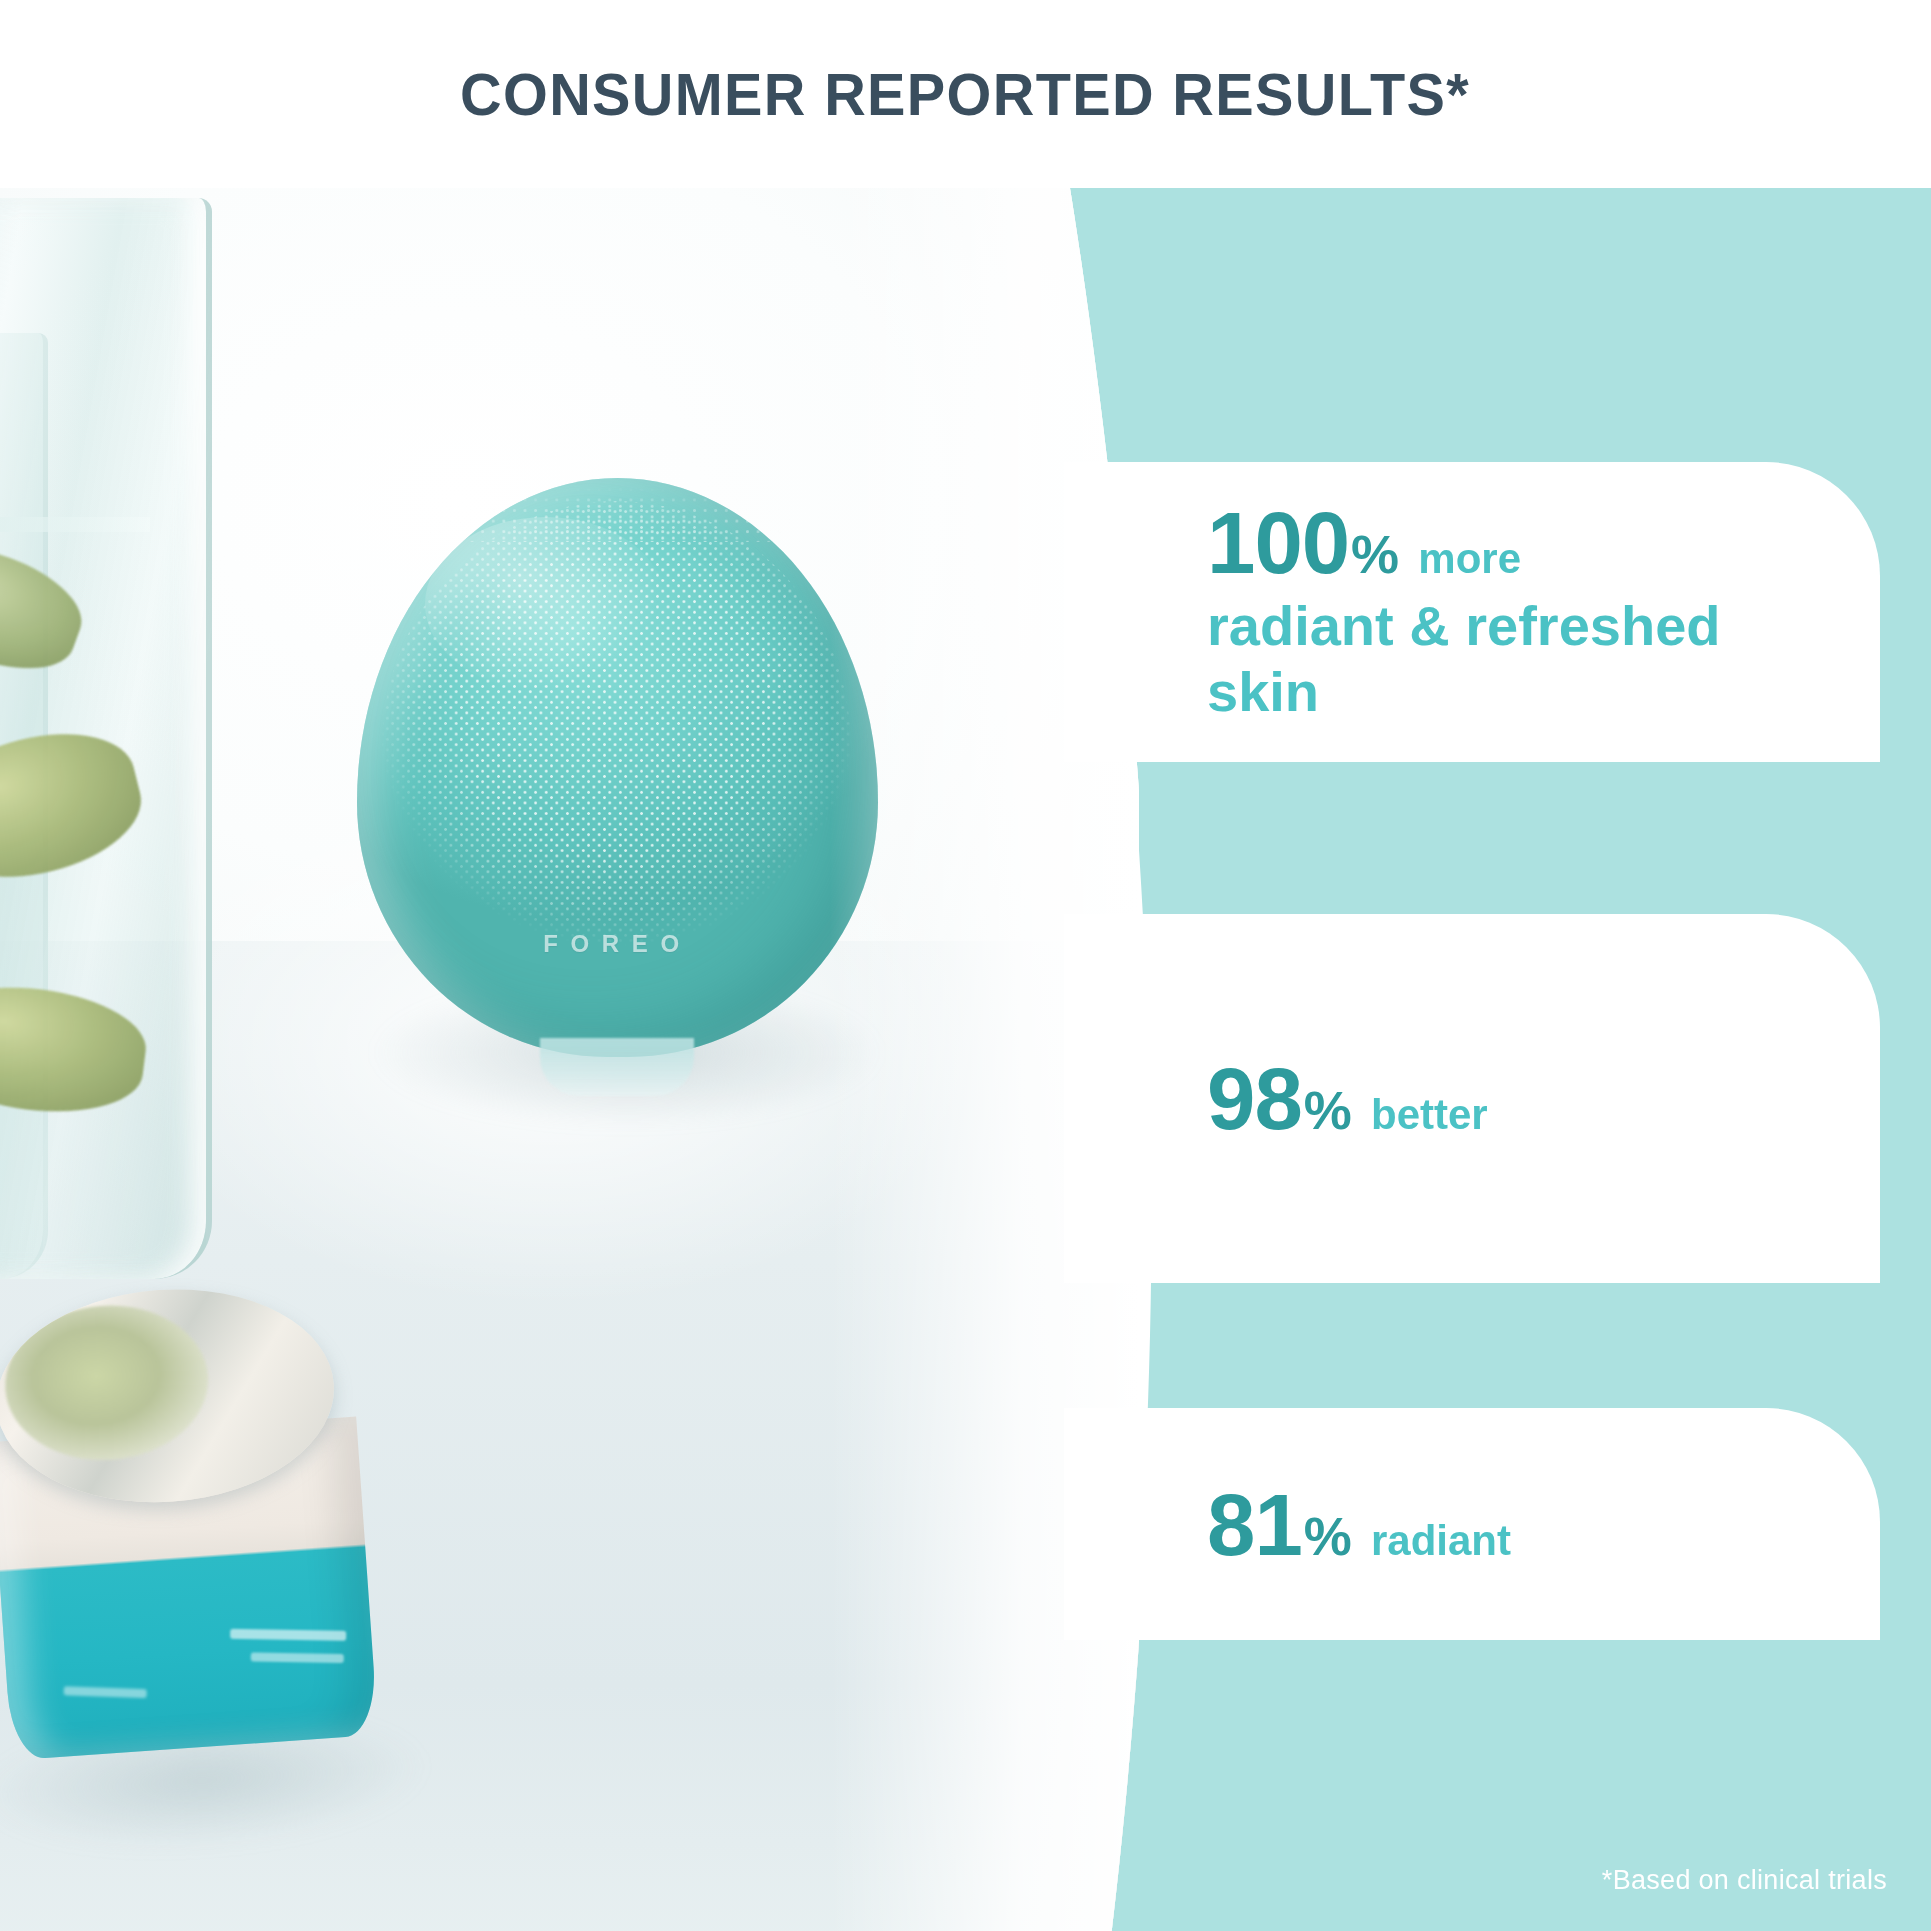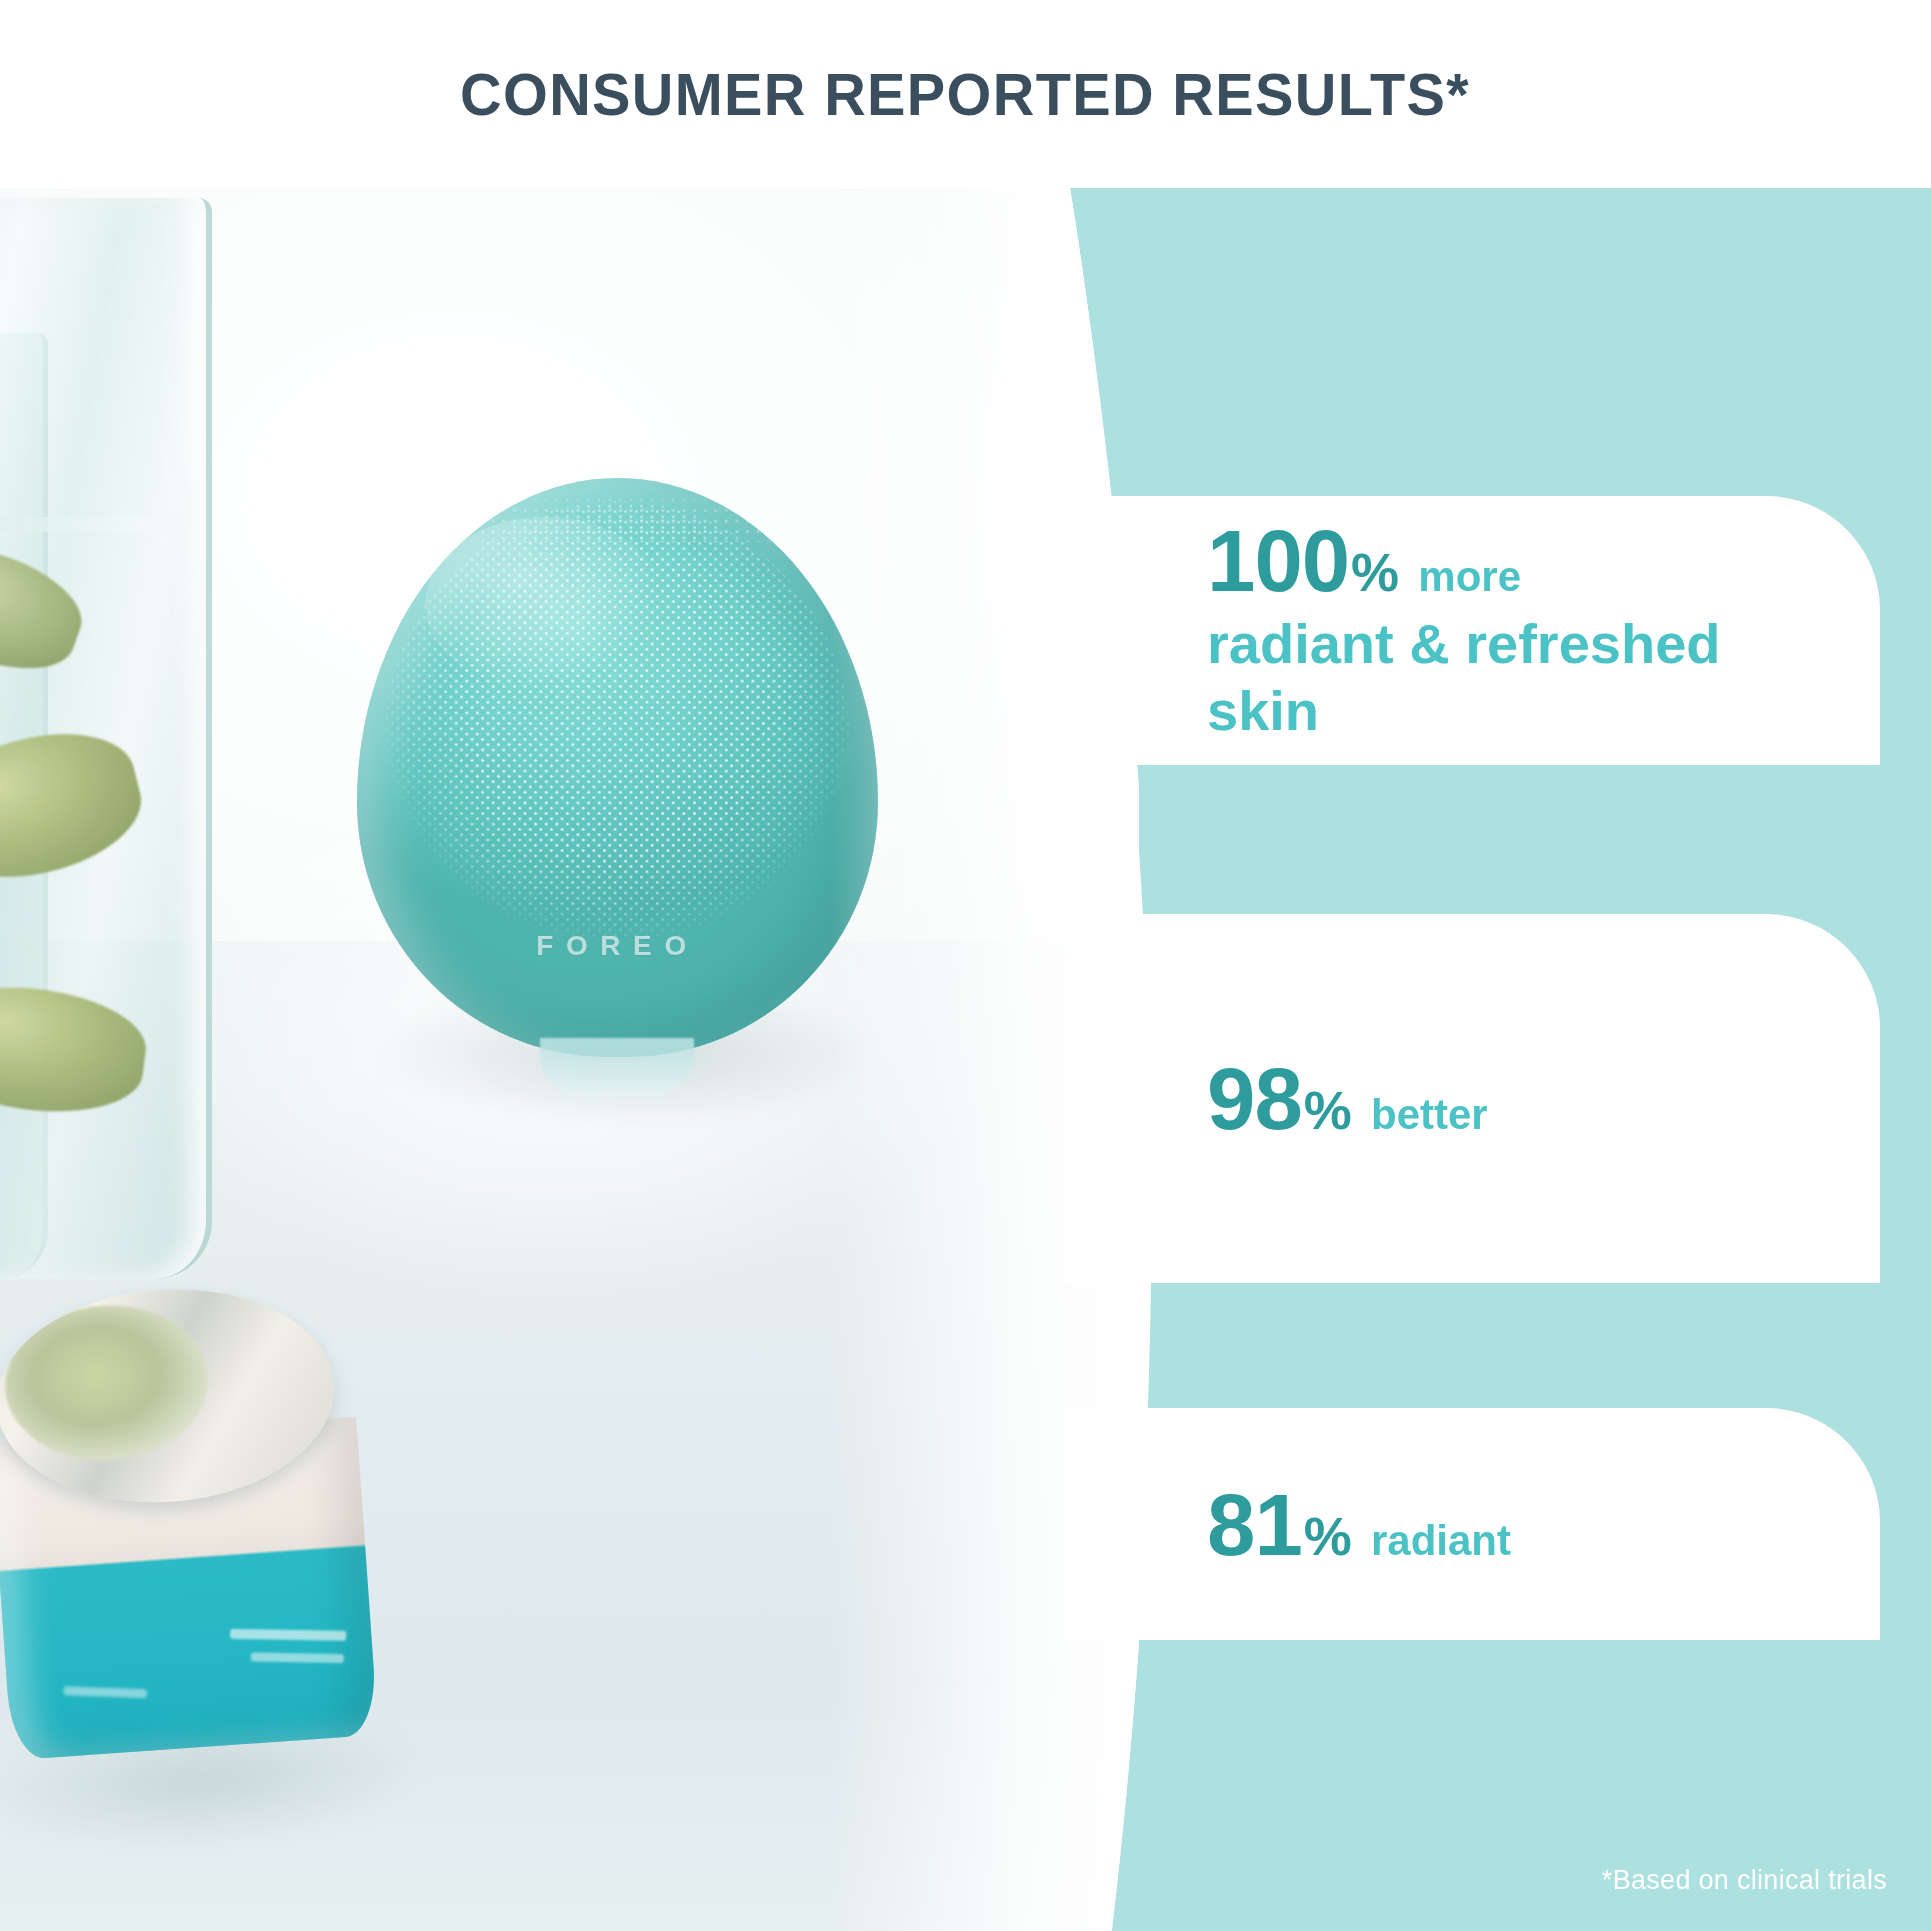--- a/index.html
+++ b/index.html
@@ -123,21 +123,21 @@
     -webkit-mask-image:radial-gradient(ellipse 235px 58px at 50% 100%, #000 40%, rgba(0,0,0,0) 95%);
             mask-image:radial-gradient(ellipse 235px 58px at 50% 100%, #000 40%, rgba(0,0,0,0) 95%);
   }
   #device-highlight {
     position:absolute; left:68px; top:39px; width:241px; height:174px;
     border-radius:50%;
     background:radial-gradient(ellipse at 40% 35%, rgba(255,255,255,.42) 0%, rgba(255,255,255,0) 70%);
   }
   #device-brand {
     position:absolute; left:0; top:452px; width:521px;
-    text-align:center; font-size:28px; letter-spacing:12.6px; font-weight:600;
+    text-align:center; font-size:24px; letter-spacing:12.6px; font-weight:600;
     color:rgba(255,255,255,.62); text-shadow:0 1px 1px rgba(70,150,148,.35);
   }
   #device-foot {
     position:absolute; left:183px; top:560px; width:154px; height:58px;
     border-radius:0 0 39px 39px;
     background:linear-gradient(180deg, rgba(188,226,226,.9), rgba(232,246,246,.55));
     filter:blur(1px);
   }
 
   
@@ -193,21 +193,21 @@
 
   
   .stat-card {
     position:absolute; left:1064px; width:816px;
     background:#ffffff;
     border-radius:0 114px 0 0;
     display:flex; flex-direction:column; justify-content:center;
     padding-left:143px; padding-right:39px;
     z-index:25;
   }
-  #stat-card-0 { top:308px; height:269px; }
+  #stat-card-0 { top:274px; height:300px; }
   #stat-card-1 { top:726px; height:369px; }
   #stat-card-2 { top:1220px; height:232px; }
 
   .stat-headline {
     display:flex; align-items:baseline; flex-wrap:wrap;
     line-height:1.0;
   }
   .stat-value {
     font-size:87px; font-weight:bold; color:#2E9B9D; letter-spacing:-1px;
   }

